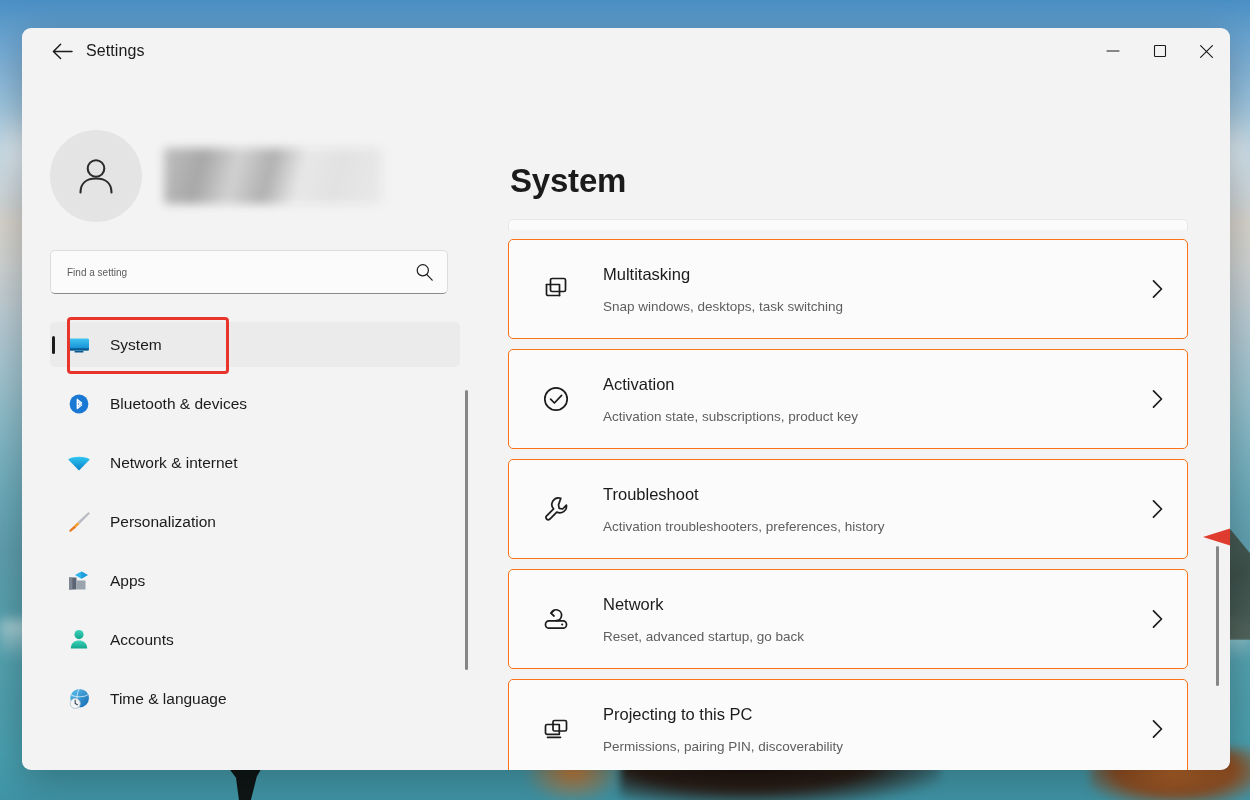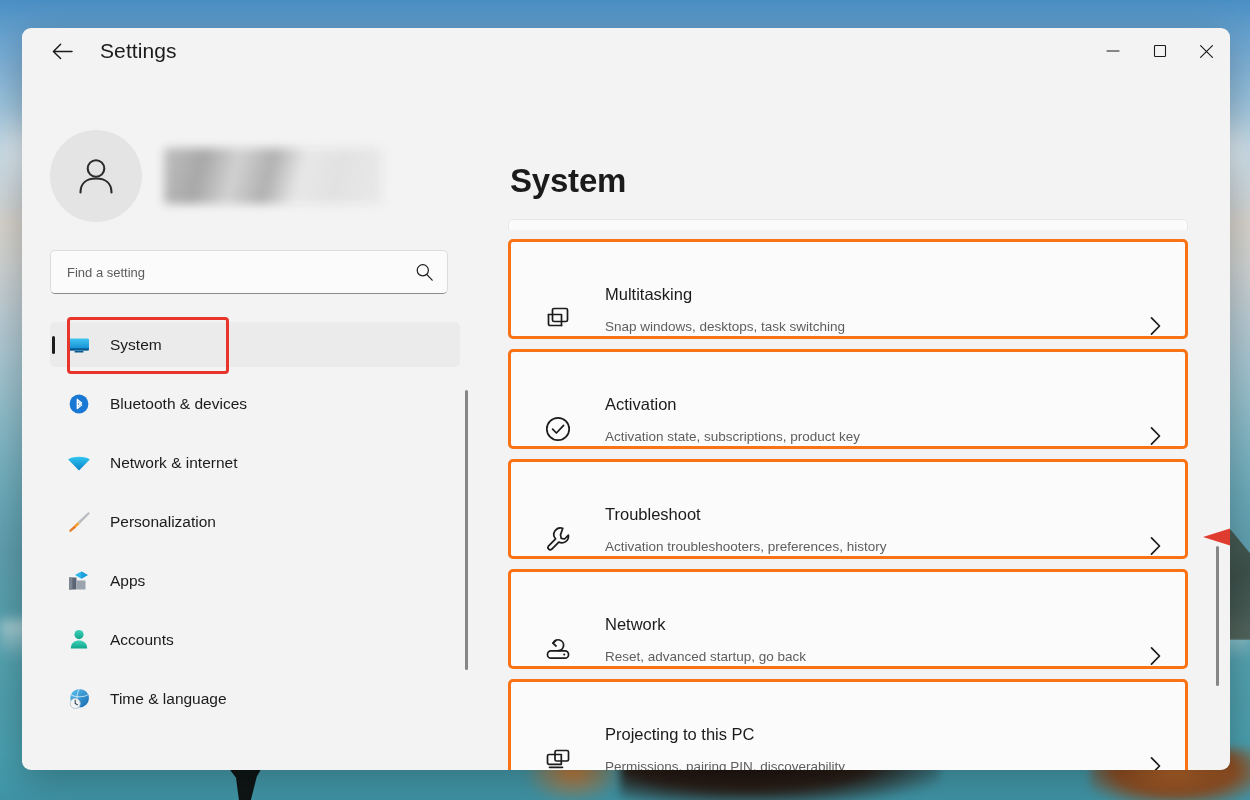--- a/index.html
+++ b/index.html
@@ -130,22 +130,22 @@
     position: relative;
   }
   .back-btn {
     width: 36px; height: 32px;
     margin-left: 22px;
     display: flex; align-items: center; justify-content: center;
     border-radius: 5px;
     cursor: pointer;
   }
   .app-title {
-    margin-left: 20px;
-    font-size: 21px;
+    margin-left: 6px;
+    font-size: 16px;
     color: #1b1b1b;
     letter-spacing: .1px;
   }
   .wincontrols {
     position: absolute;
     right: 0; top: 0;
     height: 46px;
     display: flex;
   }
   .wc {
@@ -210,21 +210,21 @@
     align-items: center;
     padding: 0 13px 0 16px;
     cursor: text;
   }
   .searchbox input {
     flex: 1;
     border: none;
     outline: none;
     background: transparent;
     font-family: inherit;
-    font-size: 13px;
+    font-size: 10px;
     color: #7f1d1d;
   }
   .searchbox input::placeholder { color: #5c5c5c; opacity: 1; }
 
   .navlist {
     margin-top: 28px;
     width: 410px;
   }
   .navitem {
     position: relative;
@@ -307,25 +307,25 @@
     background: #fbfbfb;
     border: 1px solid #e7e7e7;
     border-bottom: none;
     border-radius: 5px 5px 0 0;
     margin-bottom: 9px;
   }
   .card {
     width: 680px;
     height: 100px;
     background: #fbfbfb;
-    border: 3px solid #f97316;
+    border: 1px solid #f97316;
     border-radius: 5px;
     margin-bottom: 10px;
     display: flex;
-    align-items: flex-end;
+    align-items: center;
     padding: 0 20px 0 30px;
     cursor: pointer;
   }
   .card-icon {
     width: 34px; height: 34px;
     flex: 0 0 34px;
     display: flex; align-items: center; justify-content: center;
     margin-right: 30px;
   }
   .card-text { flex: 1; min-width: 0; }

